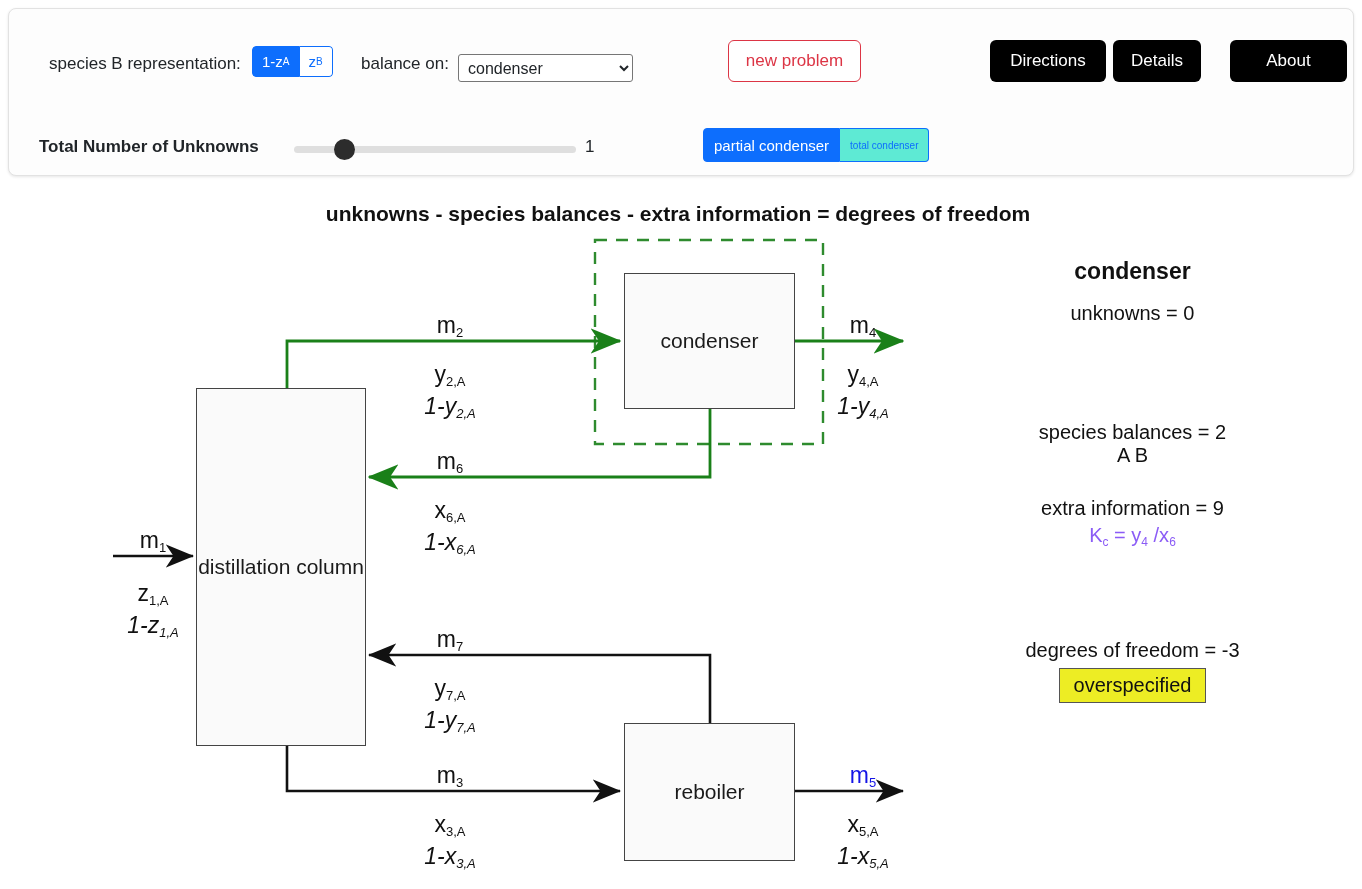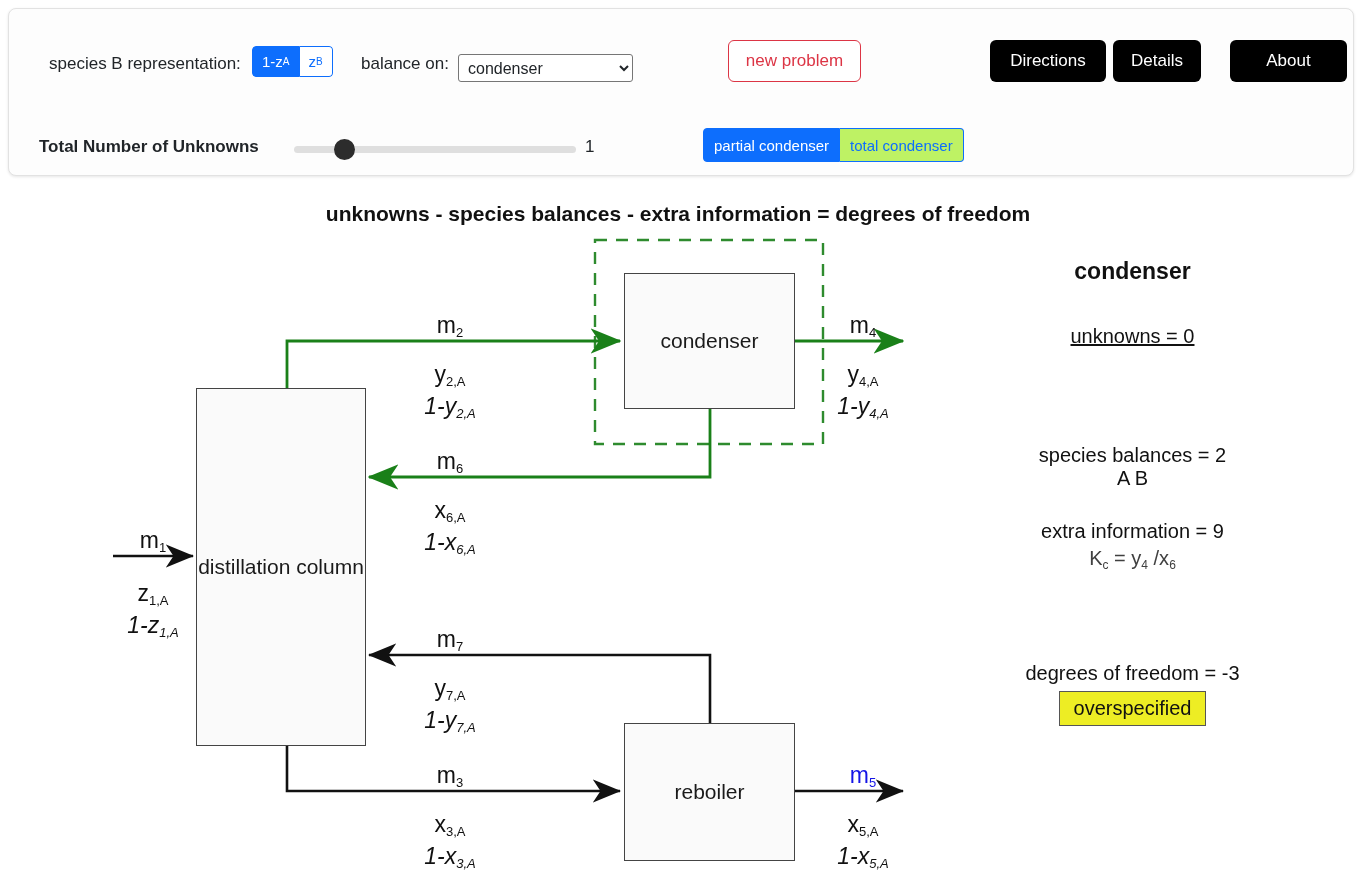--- a/index.html
+++ b/index.html
@@ -77,22 +77,22 @@
 
   
   #cond-type{position:absolute;left:694px;top:119px;height:32px;display:flex;justify-content:flex-end;}
   #cond-partial{
     display:flex;align-items:center;justify-content:center;height:32px;padding:0 10px;
     background:#0d6efd;color:#fff;border:1px solid #0d6efd;border-radius:4px 0 0 4px;
     font-size:15px;cursor:pointer;
   }
   #cond-total{
     display:flex;align-items:center;justify-content:center;height:32px;padding:0 10px;
-    background:#bef264;color:#0d6efd;border:1px solid #0d6efd;border-left:none;border-radius:0 4px 4px 0;
-    font-size:15px;cursor:pointer;
+    background:#5eead4;color:#0d6efd;border:1px solid #0d6efd;border-left:none;border-radius:0 4px 4px 0;
+    font-size:10px;cursor:pointer;
   }
 
   
   #equation-title{
     position:absolute;left:0;top:202px;width:1362px;text-align:center;
     font-size:21px;font-weight:bold;color:#111;
   }
   
 
   #flow-svg{position:absolute;left:0;top:0;width:1362px;height:889px;}
@@ -112,25 +112,25 @@
   .stream .l1{font-size:23px;}
   .stream .l2{font-size:23px;}
   .stream .l3{font-size:23px;font-style:italic;}
   .stream sub{font-size:13px;vertical-align:-0.30em;}
   .blue{color:#1414e6;}
 
   
   #results{position:absolute;left:960px;top:250px;width:345px;text-align:center;color:#111;}
   #res-title{font-size:23px;font-weight:bold;margin-top:8px;}
   .res-line{font-size:20px;}
-  #res-unknowns{margin-top:40px;text-decoration:underline;}
+  #res-unknowns{margin-top:17px;}
   #res-balances{margin-top:96px;}
   #res-species{font-size:20px;}
   #res-extra{margin-top:30px;}
-  #res-extra-eq{font-size:20px;color:#404040;margin-top:4px;}
+  #res-extra-eq{font-size:20px;color:#8b5cf6;margin-top:4px;}
   #res-extra-eq sub{font-size:12px;vertical-align:-0.30em;}
   #res-dof{margin-top:90px;}
   #res-badge{
     display:inline-block;margin-top:6px;background:#eded24;border:1.6px solid #555;
     padding:5px 14px;font-size:20px;color:#111;
   }
 </style>
 </head>
 <body>
 

